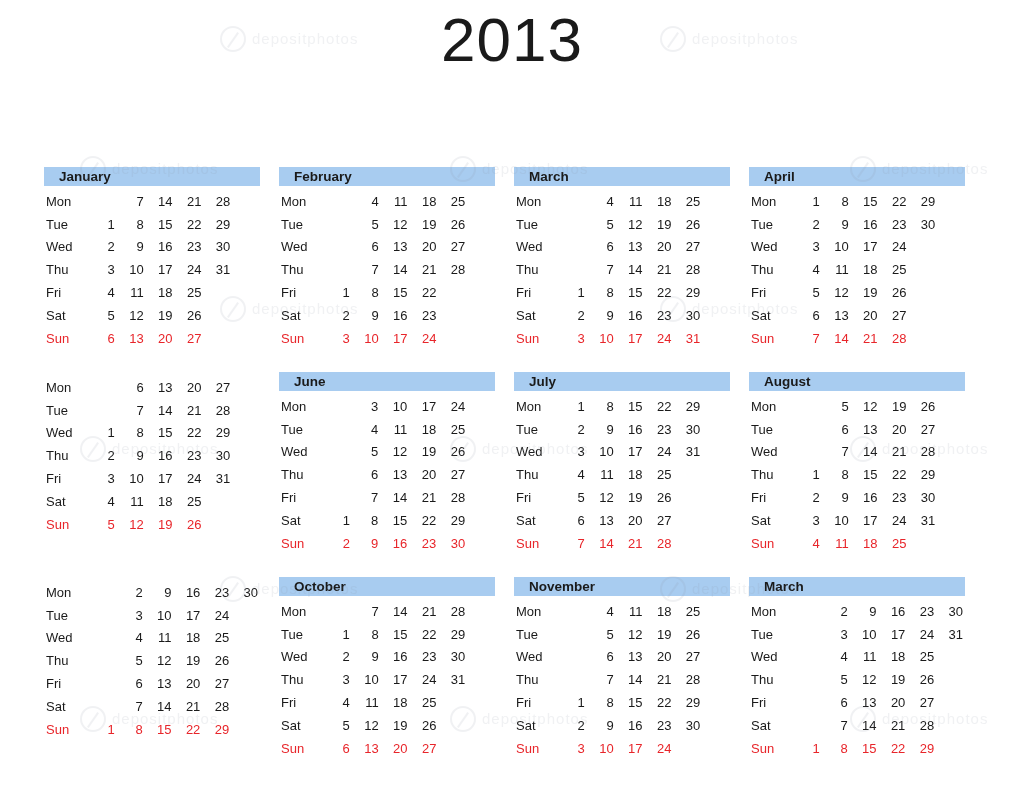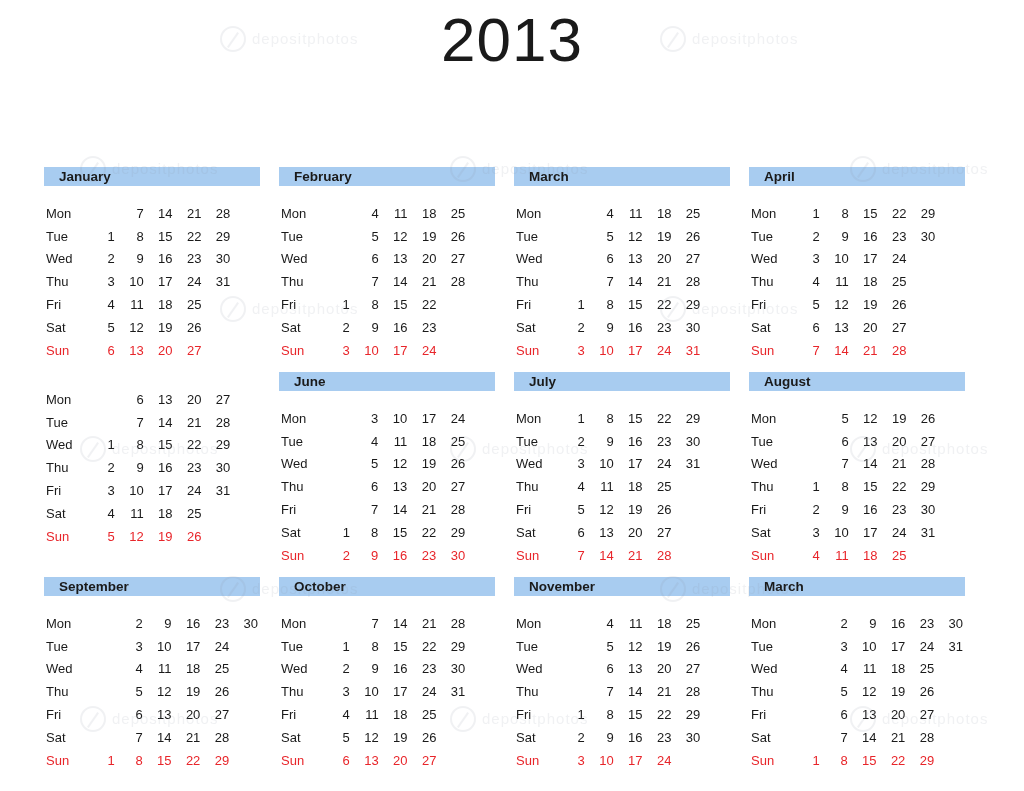--- a/index.html
+++ b/index.html
@@ -45,21 +45,21 @@
     height: 19px;
     line-height: 19px;
     padding-left: 15px;
     font-size: 13.5px;
     font-weight: bold;
     color: #1a1a1a;
     box-sizing: border-box;
   }
 
   .week-table {
-    margin-top: 16px;
+    margin-top: 4px;
     border-collapse: collapse;
     width: 216px;
   }
 
   .week-table td {
     font-size: 13px;
     height: 22.8px;
     padding: 0;
     text-align: right;
     vertical-align: middle;
@@ -680,21 +680,20 @@
             <td class="num">11</td>
             <td class="num">18</td>
             <td class="num">25</td>
             <td class="num"></td>
             <td class="num"></td>
           </tr>
         </tbody>
       </table>
     </div>
     <div class="month-block">
-      <div class="month-header">September</div>
       <table class="week-table">
         <tbody>
           <tr>
             <td class="daylabel">Mon</td>
             <td class="num"></td>
             <td class="num">2</td>
             <td class="num">9</td>
             <td class="num">16</td>
             <td class="num">23</td>
             <td class="num">30</td>

